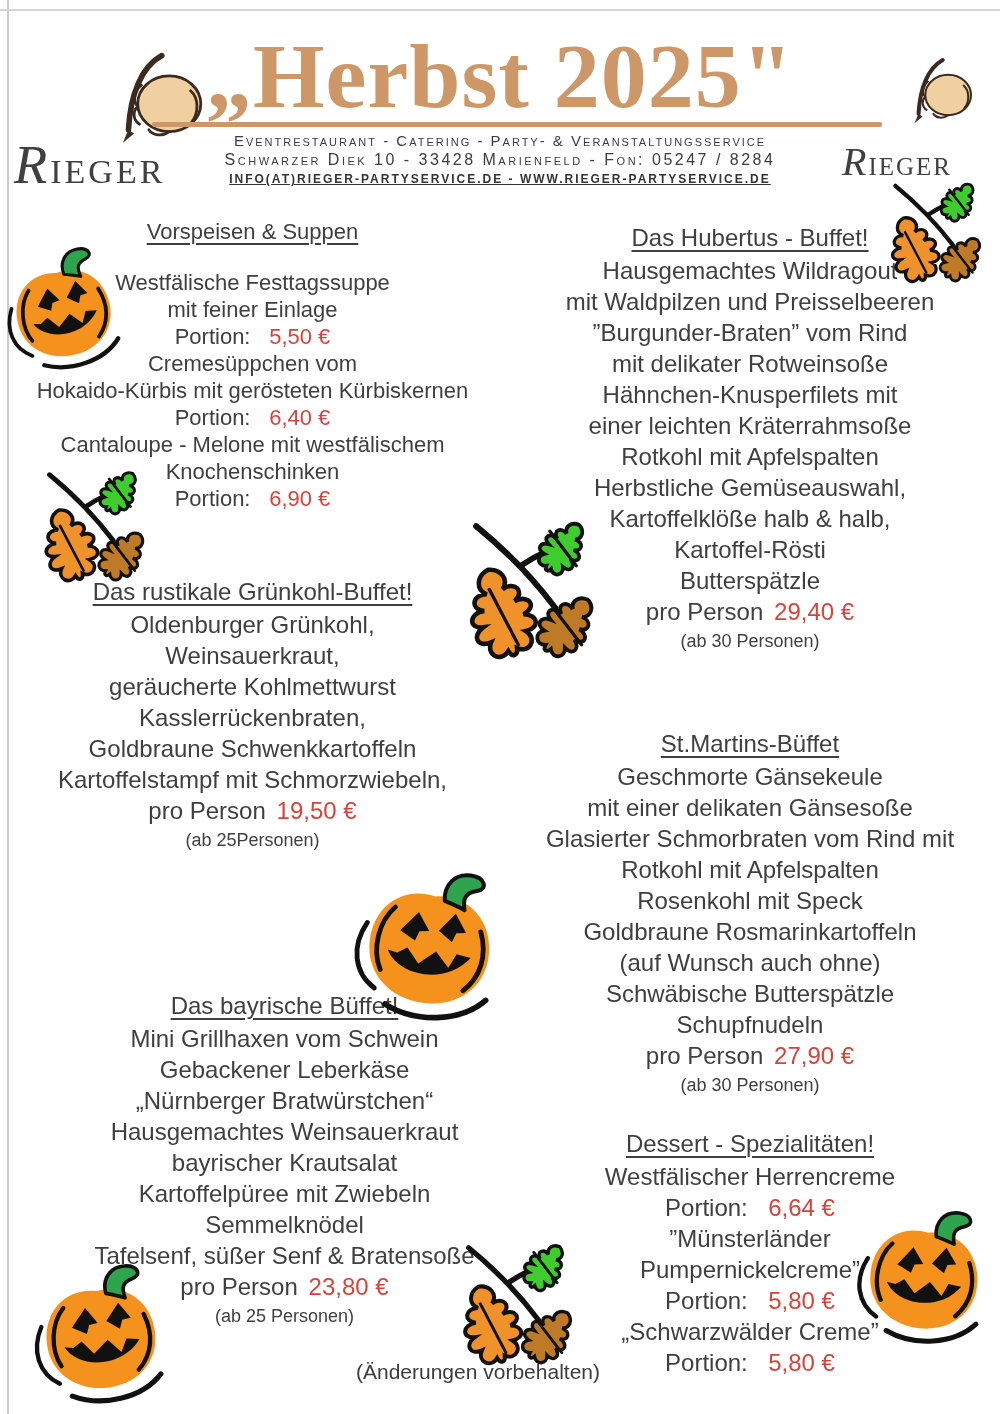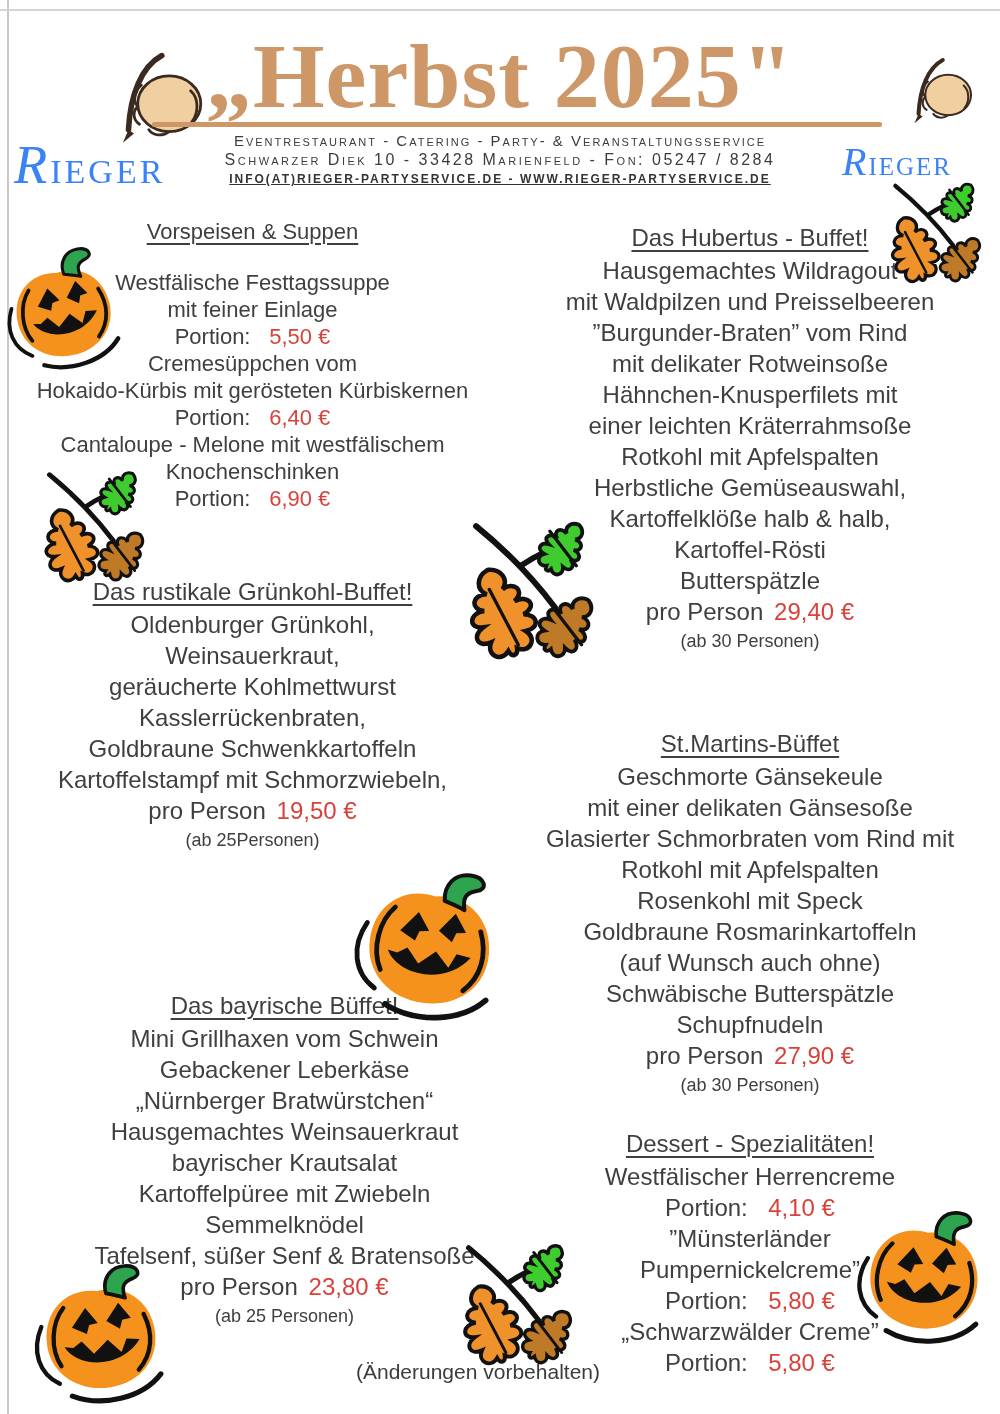--- a/index.html
+++ b/index.html
@@ -31,21 +31,21 @@
   }
   .tagline { top:132px; font-size:15px; letter-spacing:2px; }
   .address { top:151px; font-size:16px; letter-spacing:2.5px; }
   .contact { top:172px; font-size:12px; font-weight:bold; letter-spacing:2px; text-transform:uppercase; font-variant:normal; color:#333;text-decoration:underline; }
 
   
   .logo { position:absolute; }
   .logo svg { position:absolute; }
   .logo-text {
     display:block; position:absolute; left:0; bottom:0;
-    font-family:"Liberation Serif", serif; color:#3b82f6;
+    font-family:"Liberation Serif", serif; color:#404040;
     letter-spacing:3px; line-height:1;
   }
   .logo-text::first-letter { font-size:1.6em; font-style:italic; }
   .logo-left  { left:14px;  top:50px; width:228px; height:142px; }
   .logo-left  svg { right:20px; top:0; width:150px; height:102px; }
   .logo-left  .logo-text { font-size:34px; }
   .logo-right { left:842px; top:56px; width:150px; height:132px; }
   .logo-right svg { right:6px; top:0; width:108px; height:74px; }
   .logo-right .logo-text { font-size:25px; letter-spacing:2px; bottom:6px; }
 
@@ -204,21 +204,21 @@
       <div class="menu-line">Goldbraune Rosmarinkartoffeln</div>
       <div class="menu-line">(auf Wunsch auch ohne)</div>
       <div class="menu-line">Schwäbische Butterspätzle</div>
       <div class="menu-line">Schupfnudeln</div>
       <div class="menu-line"><span>pro Person</span><span class="price">27,90 €</span></div>
       <div class="menu-line small">(ab 30 Personen)</div>
     </section>
   <section class="sec dessert col-right-pos">
     <h2 class="sec-heading">Dessert - Spezialitäten!</h2>
   <div class="menu-line">Westfälischer Herrencreme</div>
-      <div class="menu-line portion"><span>Portion:</span><span class="price">4,10 €</span></div>
+      <div class="menu-line portion"><span>Portion:</span><span class="price">6,64 €</span></div>
       <div class="menu-line">”Münsterländer</div>
       <div class="menu-line">Pumpernickelcreme”</div>
       <div class="menu-line portion"><span>Portion:</span><span class="price">5,80 €</span></div>
       <div class="menu-line">„Schwarzwälder Creme”</div>
       <div class="menu-line portion"><span>Portion:</span><span class="price">5,80 €</span></div>
     </section>
 
   <div class="footer-note">(Änderungen vorbehalten)</div>
 
   <svg class="deco" style="left:0px; top:246px; width:125px; height:128px;" viewBox="0 0 100 100">

